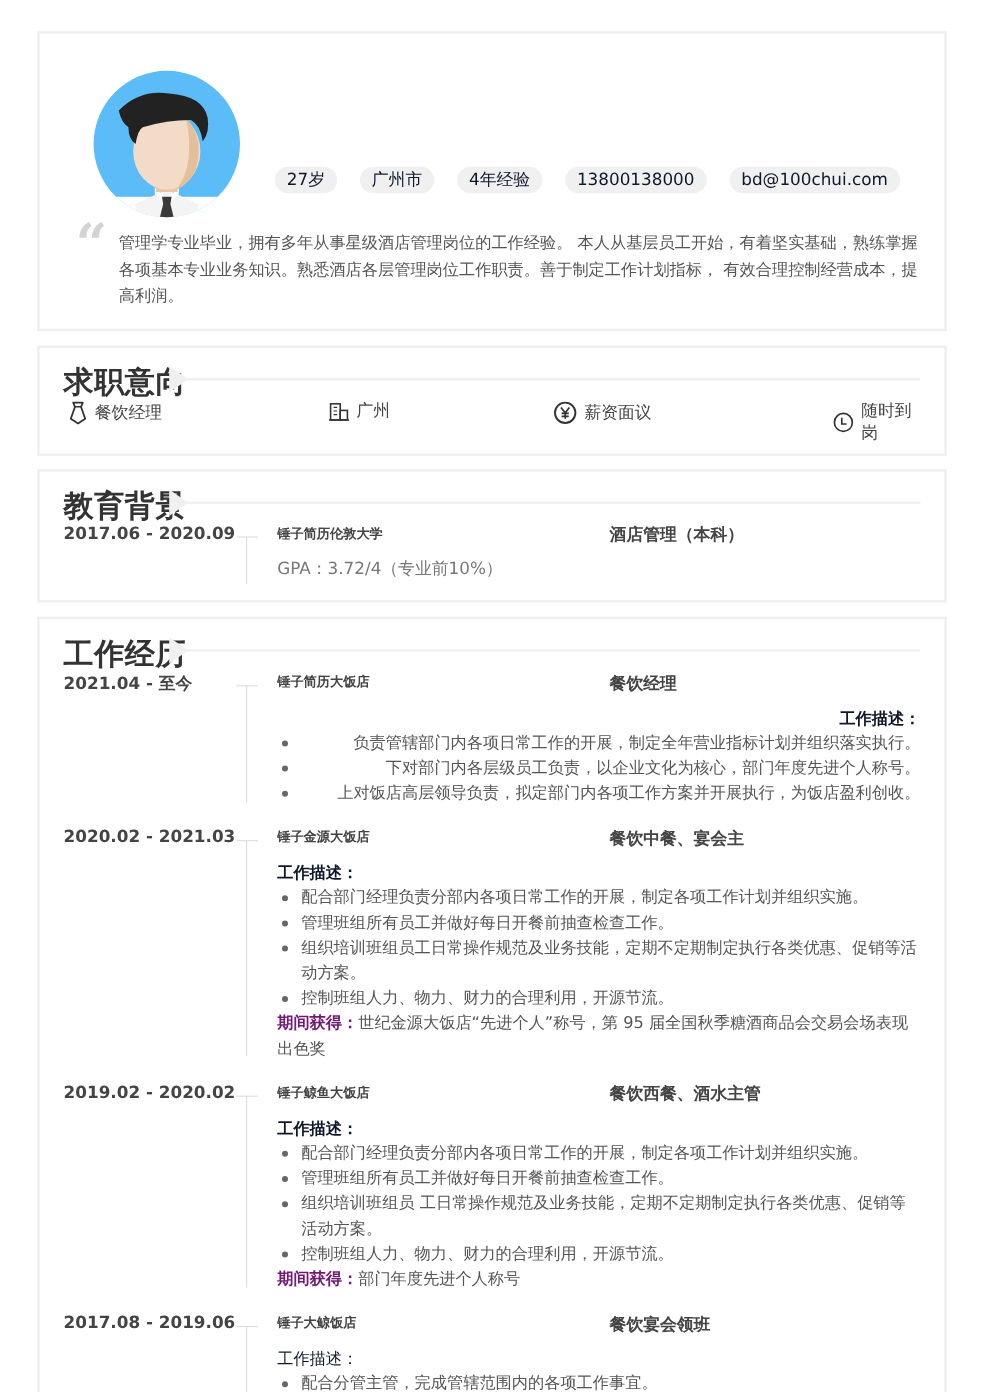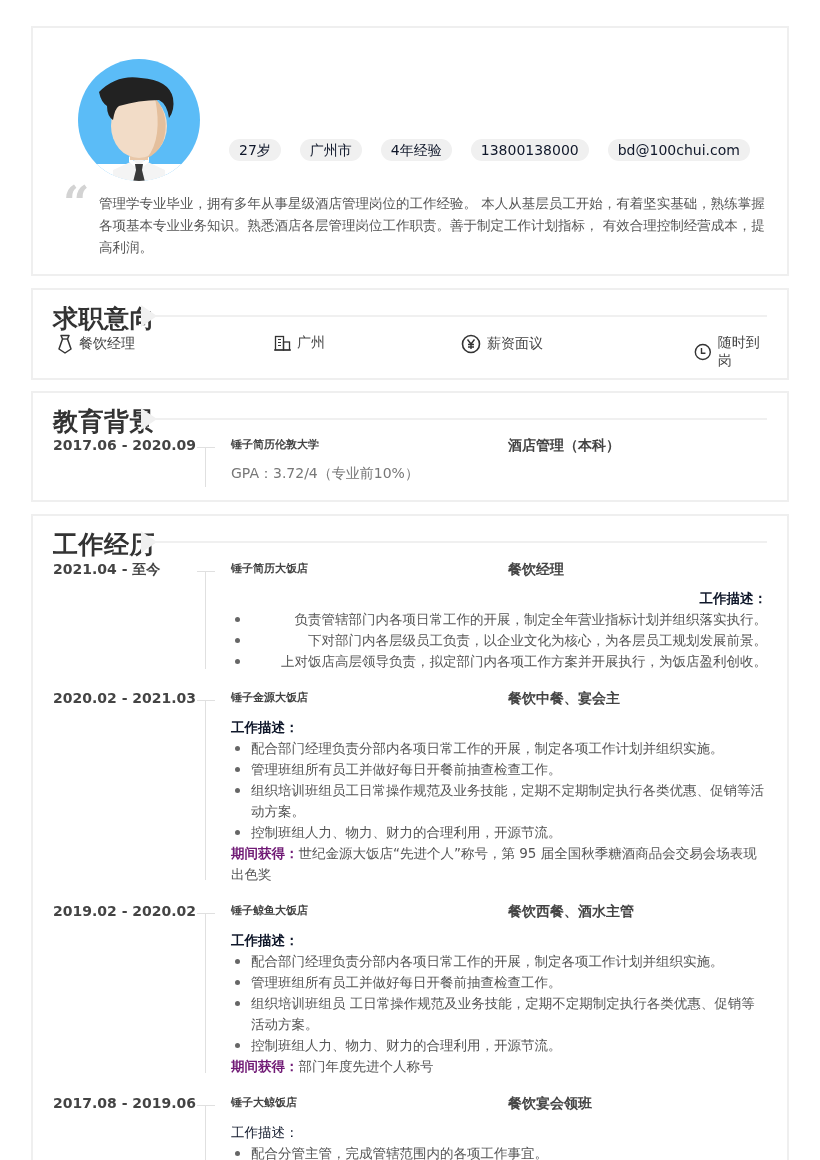--- a/index.html
+++ b/index.html
@@ -148,21 +148,21 @@
     <div class="entry-date">2021.04 - 至今</div>
     <div class="entry-tick"></div>
     <div class="entry-vline" style="height:98px;"></div>
     <div class="entry-body">
       <div class="entry-org">锤子简历大饭店</div>
       <div class="entry-role">餐饮经理</div>
       <div class="desc">
         <div class="desc-label">工作描述：</div>
         <ul>
           <li>负责管辖部门内各项日常工作的开展，制定全年营业指标计划并组织落实执行。</li>
-          <li>下对部门内各层级员工负责，以企业文化为核心，为各层员工规划发展前景。</li>
+          <li>下对部门内各层级员工负责，以企业文化为核心，部门年度先进个人称号。</li>
           <li>上对饭店高层领导负责，拟定部门内各项工作方案并开展执行，为饭店盈利创收。</li>
         </ul>
       </div>
     </div>
   </div>
 
   <div class="entry" style="top:174px;height:200px;">
     <div class="entry-date">2020.02 - 2021.03</div>
     <div class="entry-tick"></div>
     <div class="entry-vline" style="height:180px;"></div>

